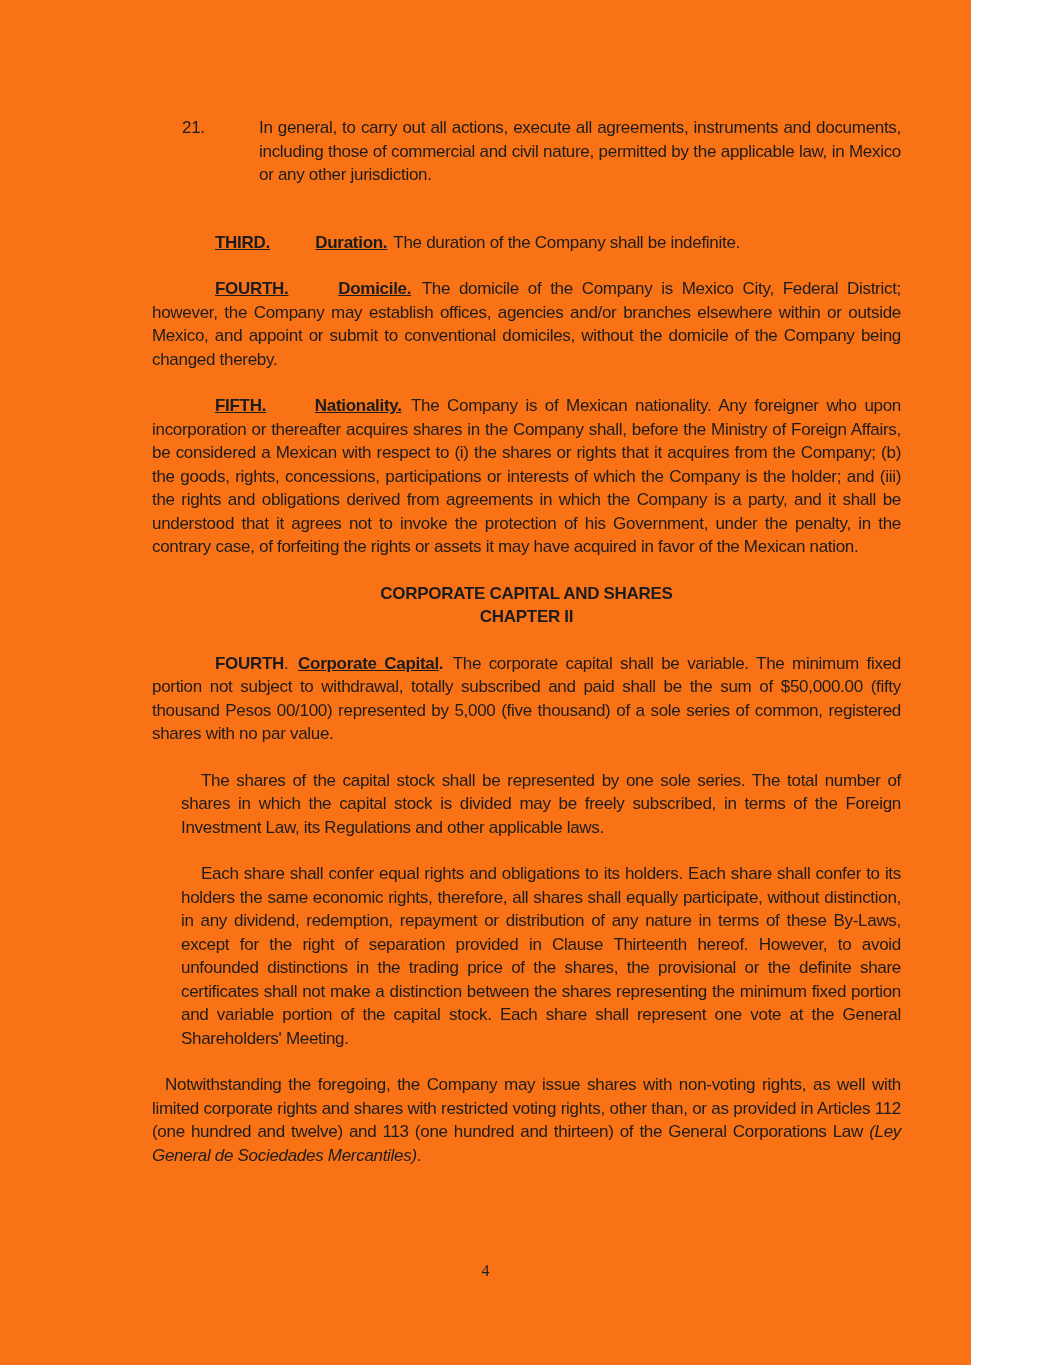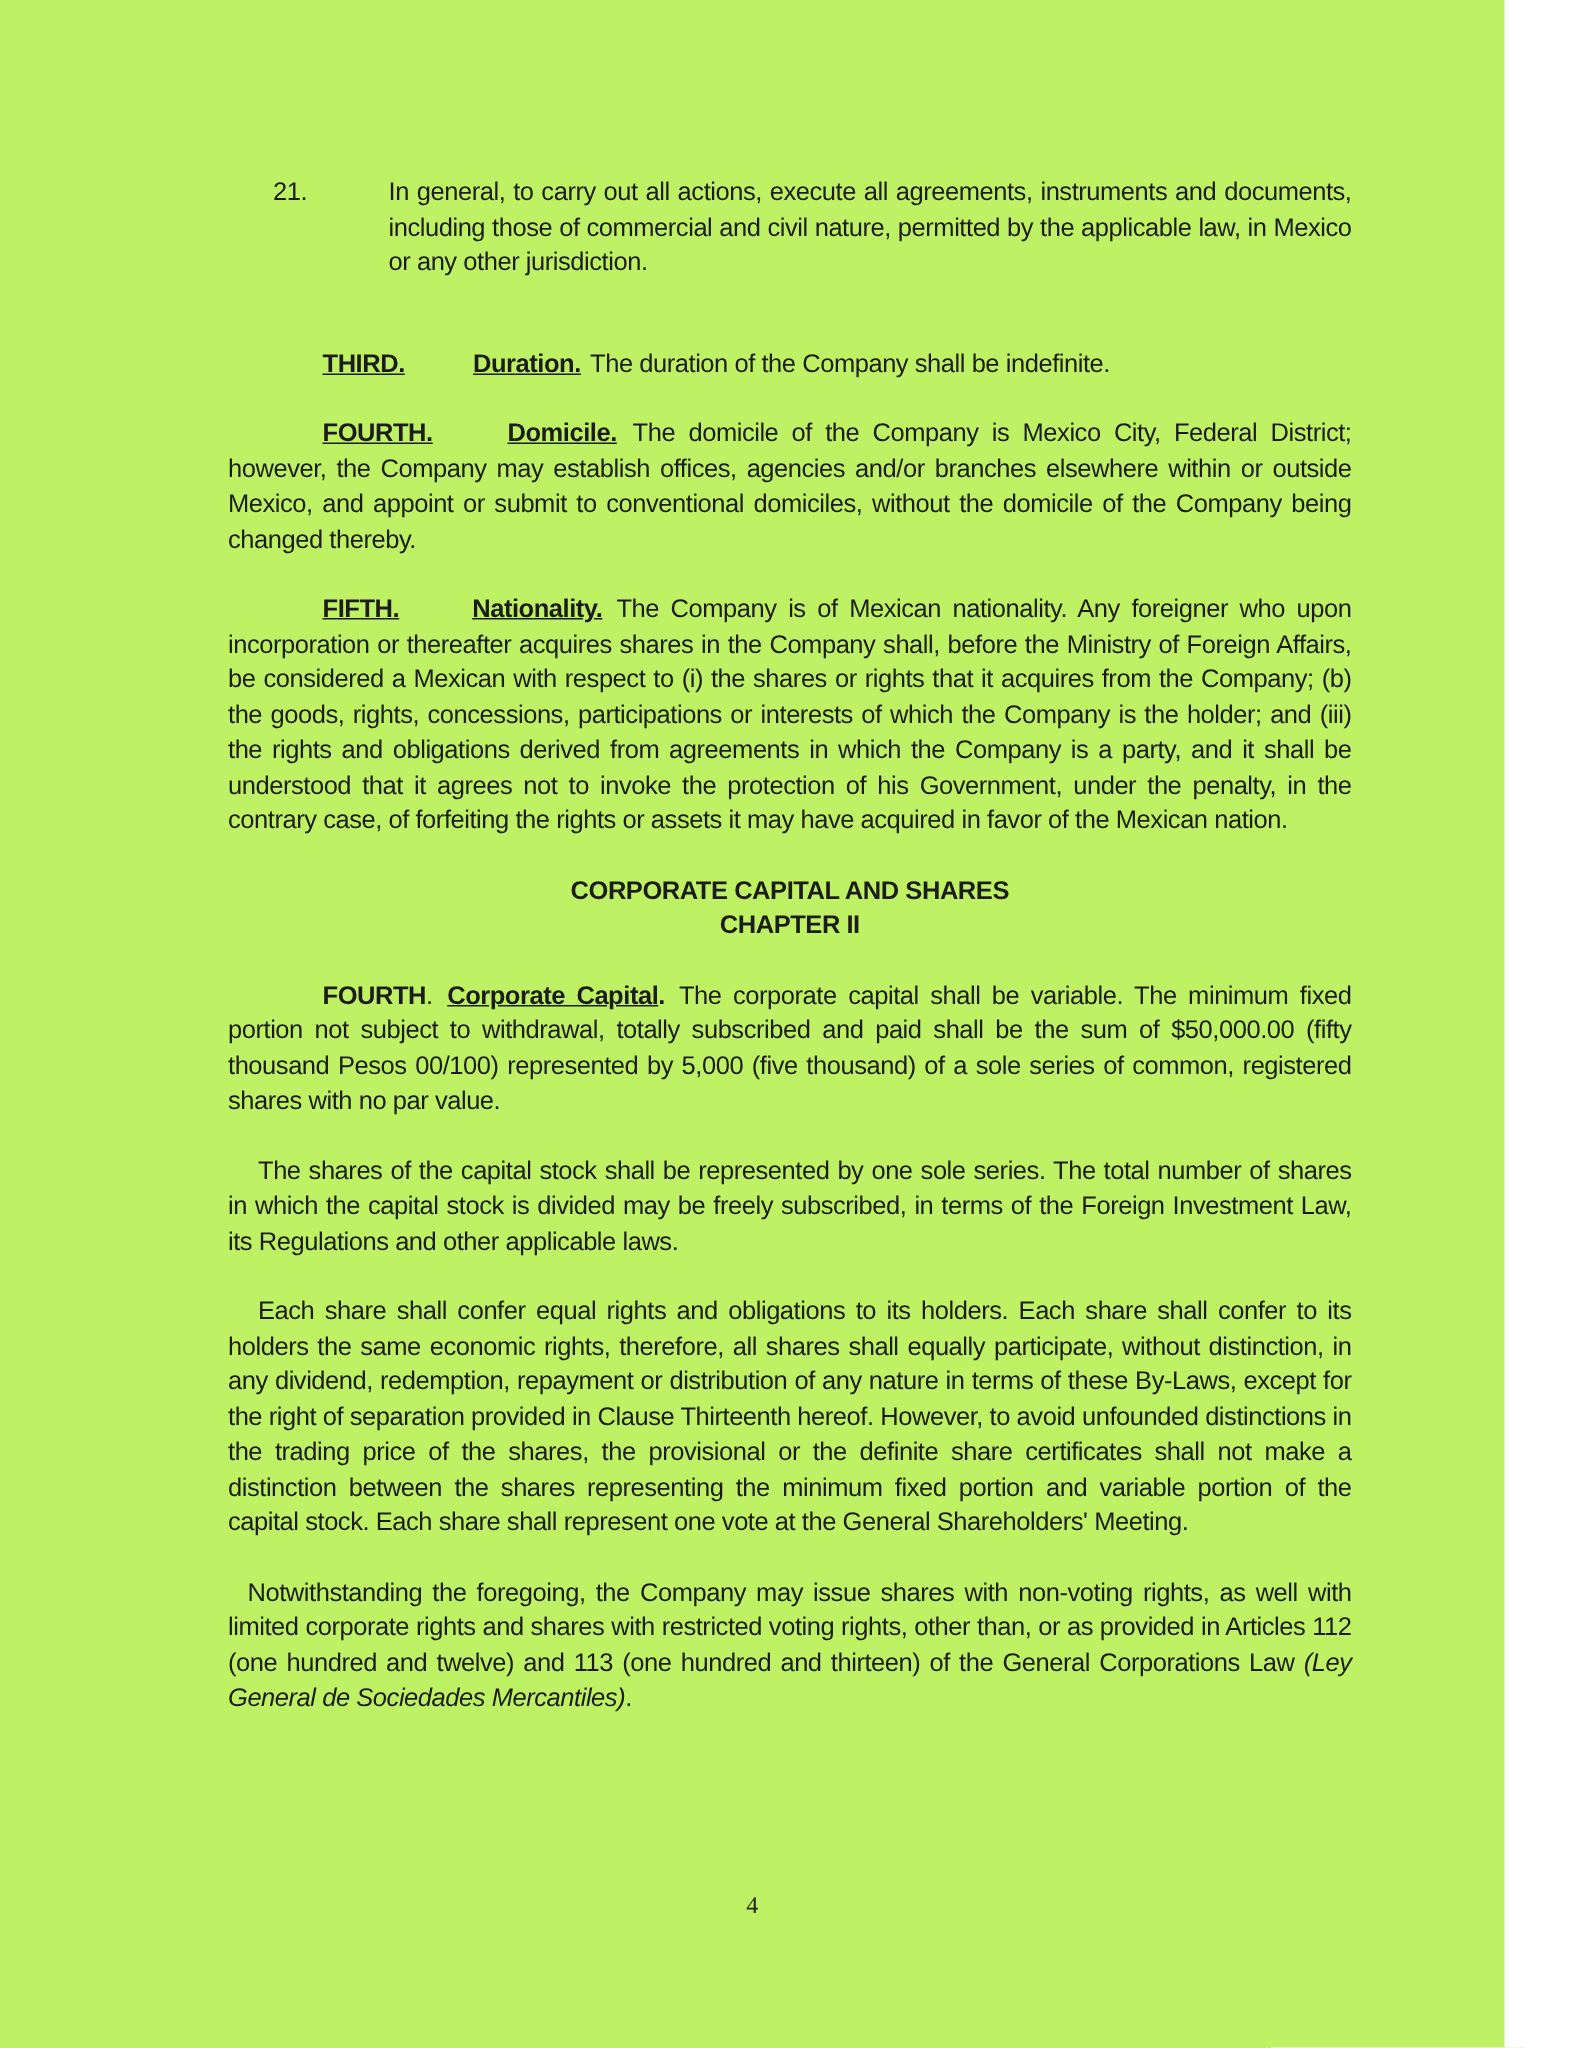--- a/index.html
+++ b/index.html
@@ -4,41 +4,40 @@
 <style>
   html, body {
     margin: 0;
     padding: 0;
     background: #ffffff;
   }
   .page {
     position: relative;
     width: 971px;
     height: 1365px;
-    background: #bef264;
+    background: #f97316;
     color: #1c1c1c;
     font-family: "Liberation Sans", sans-serif;
     overflow: hidden;
-    padding-left: 32px;
   }
   .content {
     position: absolute;
     left: 152px;
     top: 116px;
     width: 749px;
     font-size: 17px;
     line-height: 23.5px;
     letter-spacing: -0.3px;
   }
   .p {
     margin: 0 0 23px 0;
     text-align: justify;
   }
   .indent-lg { text-indent: 63px; }
-  .indent-sm { text-indent: 20px; }
+  .indent-sm { text-indent: 20px; margin-left: 29px; }
   .indent-xs { text-indent: 13px; }
   .li {
     display: flex;
     margin: 0 0 44px 0;
     padding-left: 30px;
   }
   .li-num {
     flex: 0 0 33px;
   }
   .li-body {

